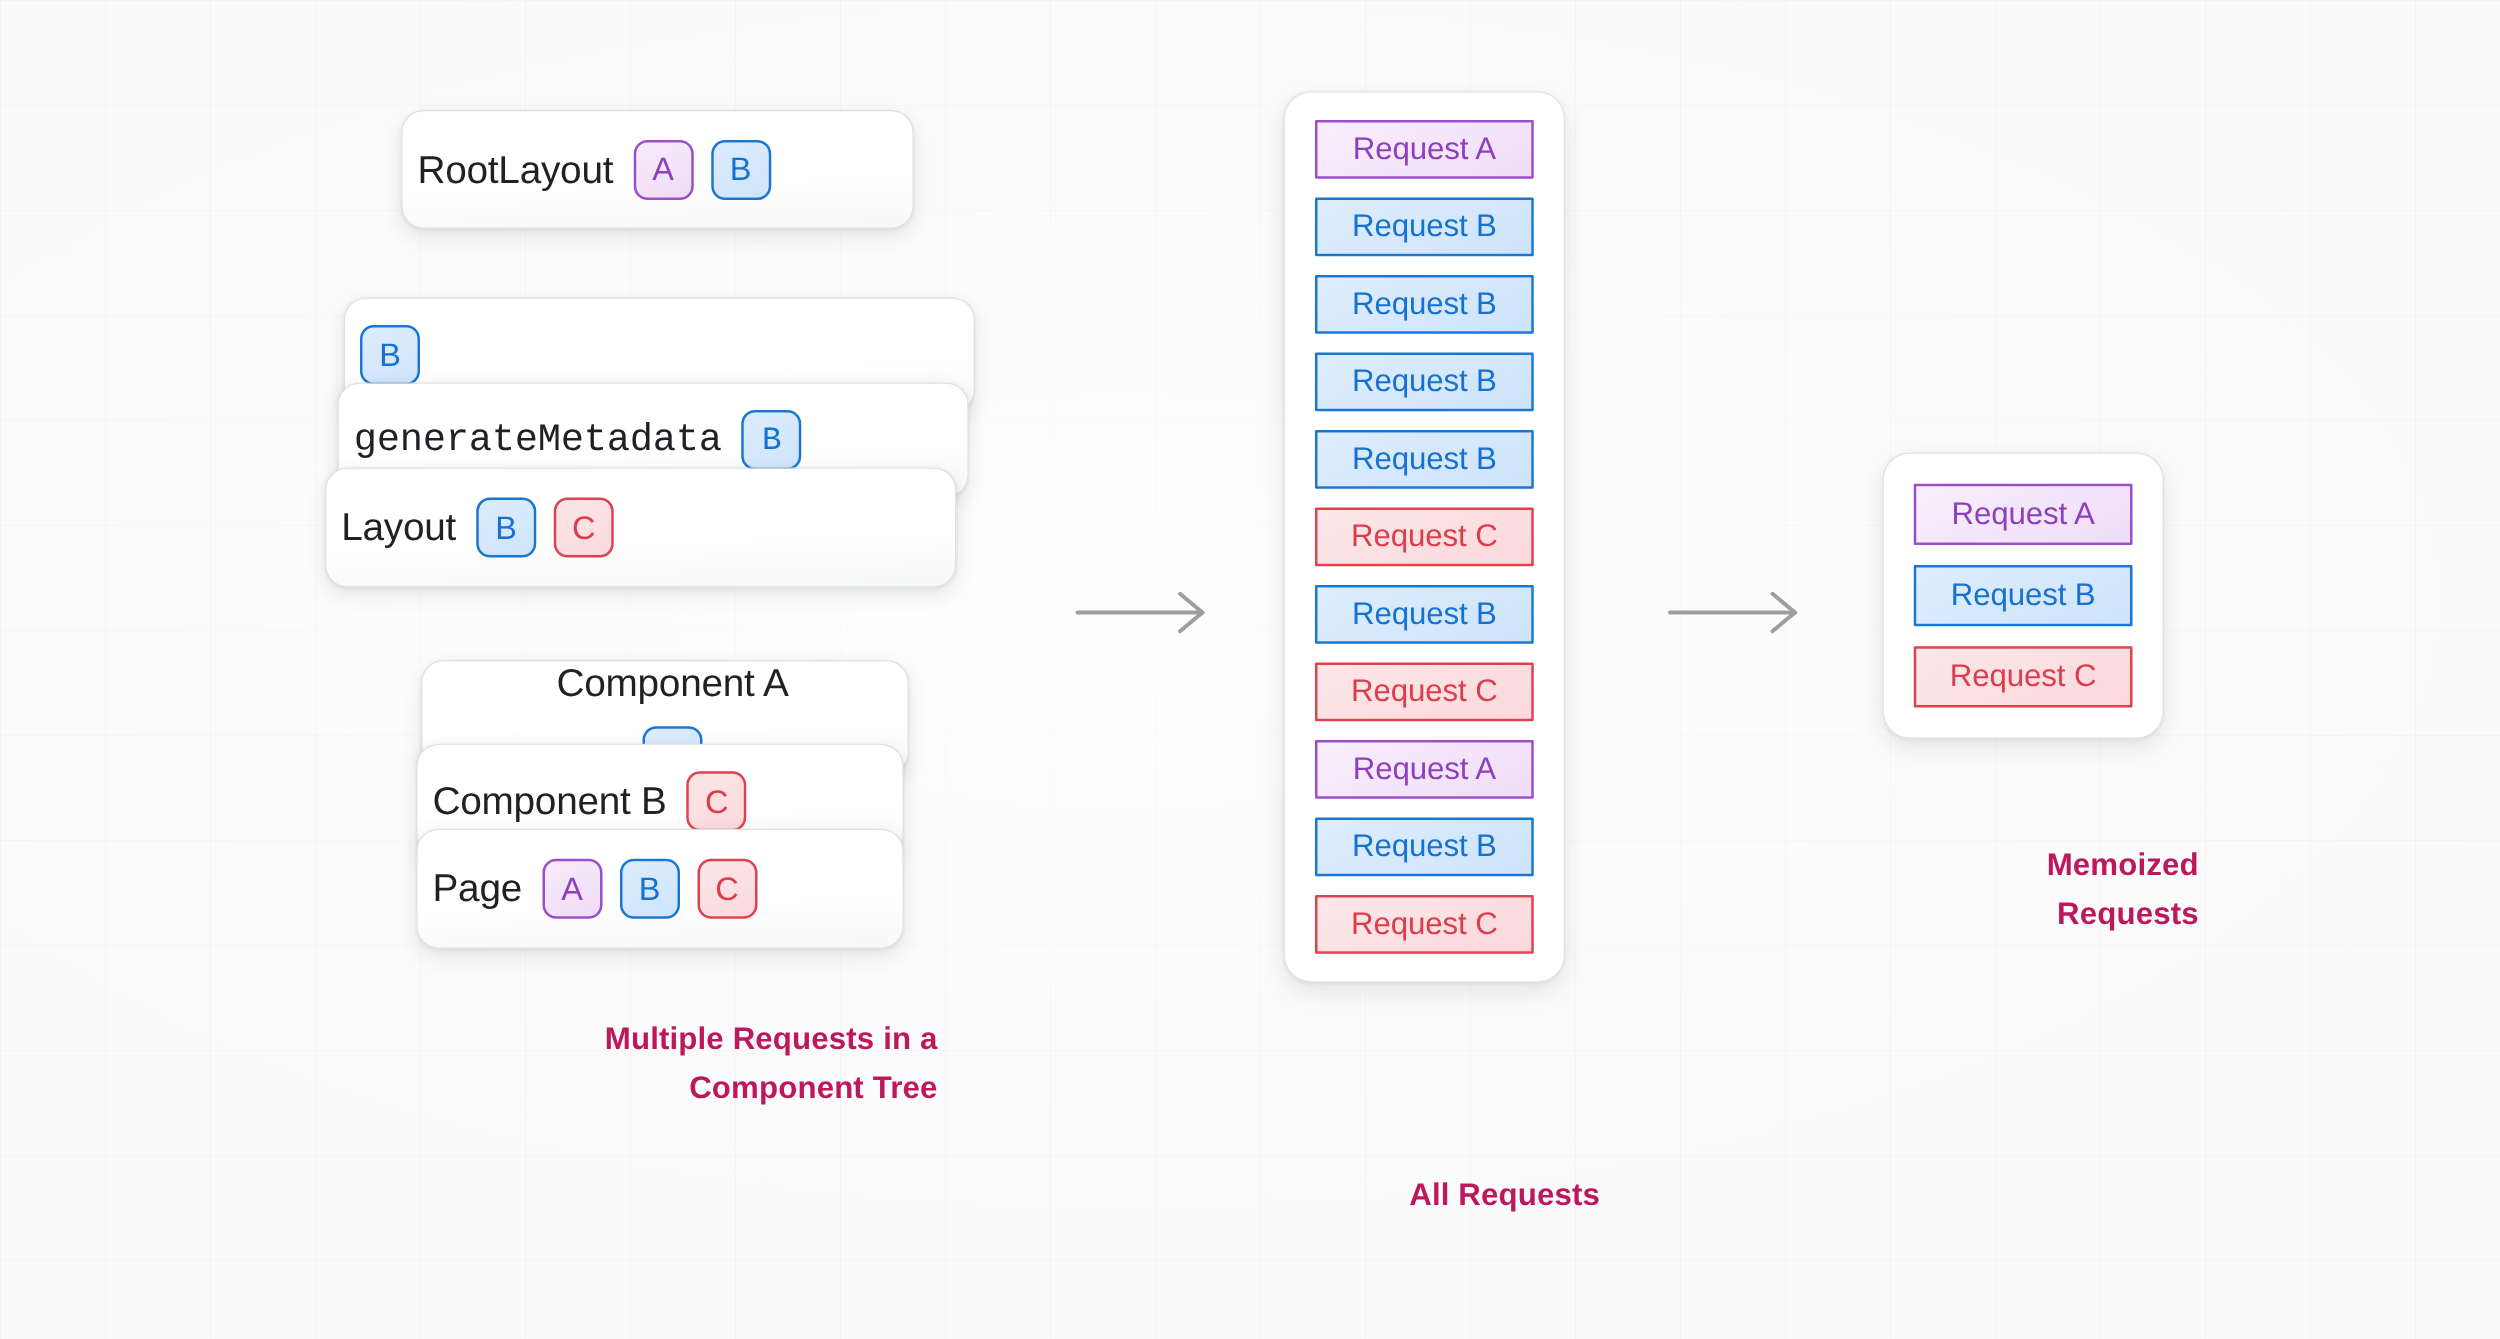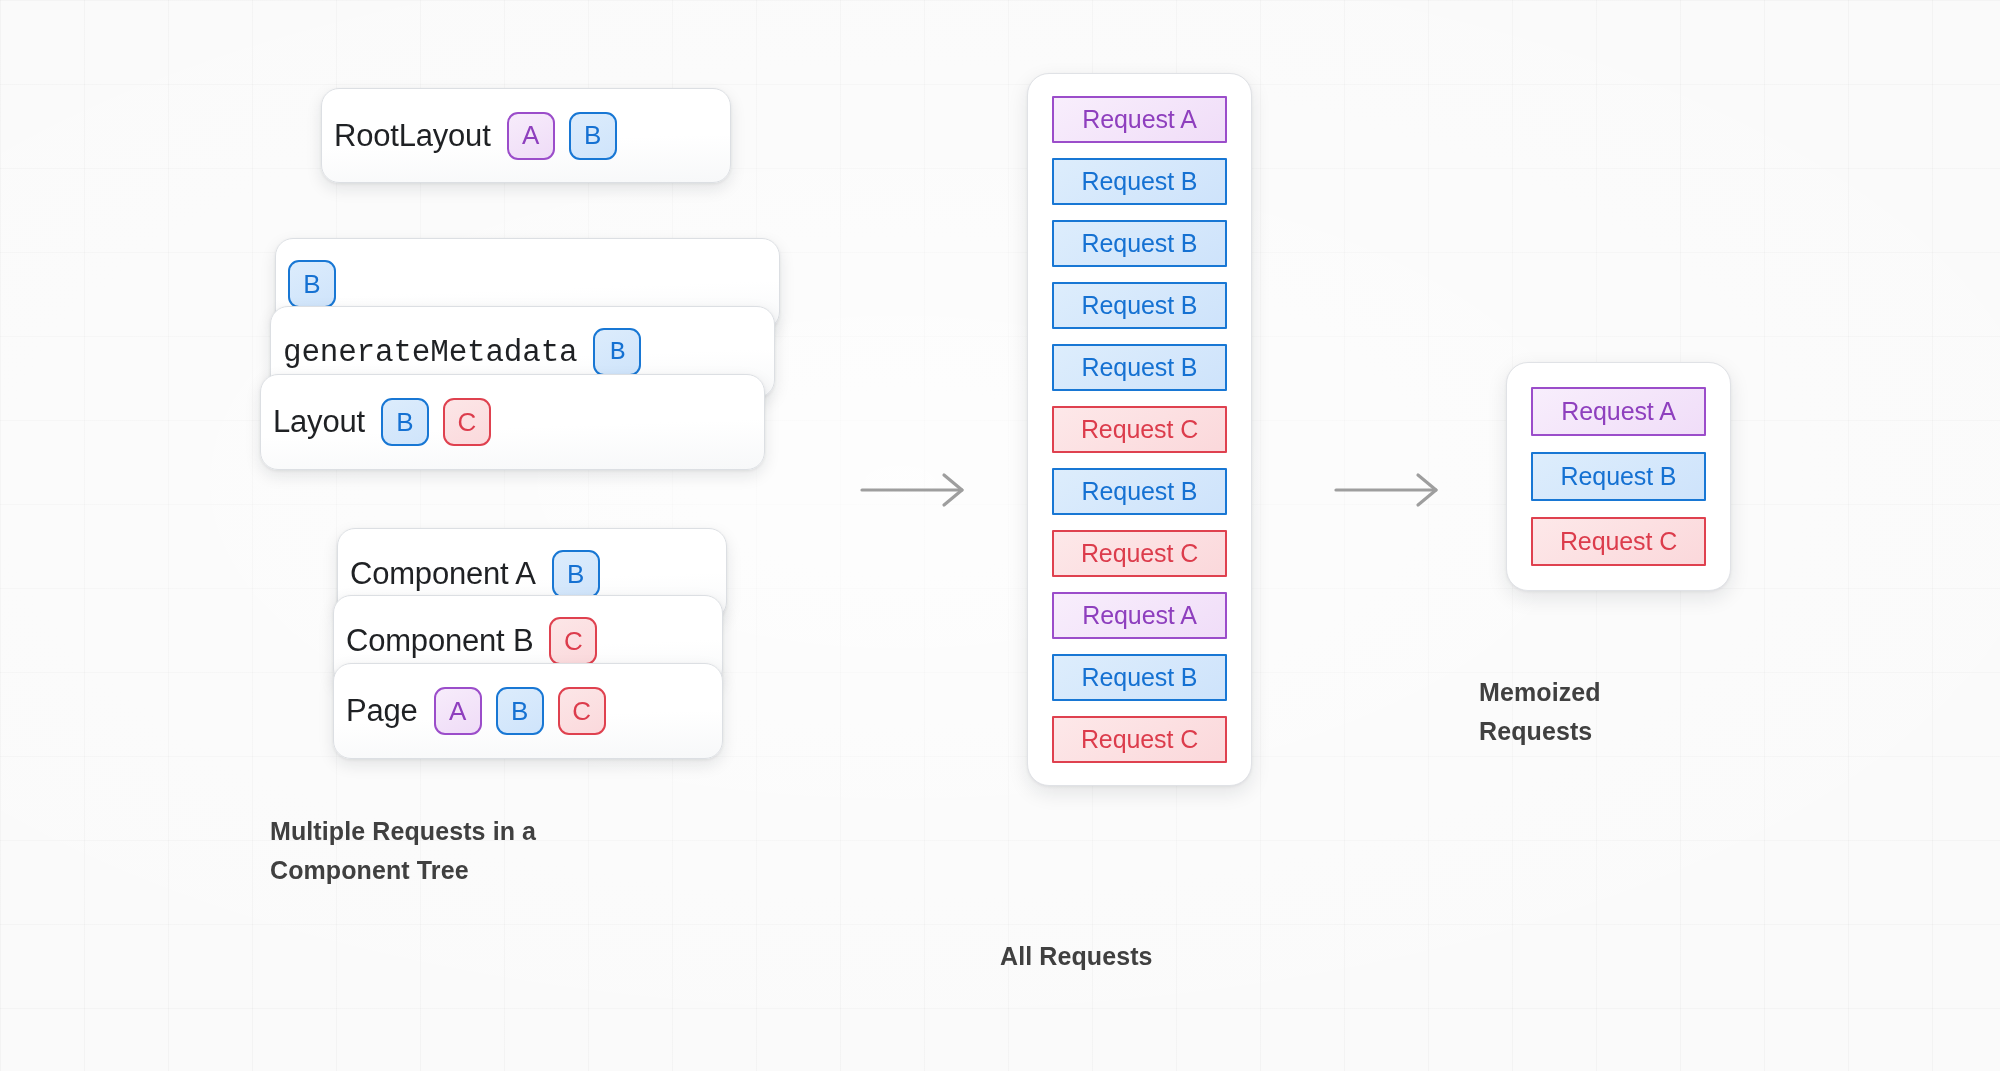--- a/index.html
+++ b/index.html
@@ -87,24 +87,24 @@
   }
   .badge.c {
     border-color: #df414f;
     color: #dc3c4c;
     background: linear-gradient(155deg, #fce6e7 0%, #fbd9dc 100%);
   }
 
   
   .caption {
     position: absolute;
-    text-align: left;
+    text-align: right;
     font-size: 25px;
     font-weight: bold;
-    color: #404040;
+    color: #be185d;
     line-height: 1.55;
     letter-spacing: 0.1px;
   }
 
   
   .arrow {
     position: absolute;
   }
 
   
@@ -194,21 +194,21 @@
   </div>
 
   <div class="card" style="left:260px; top:374px; width:505px; height:96px; z-index:3;">
     <span class="card-label">Layout</span>
     <span class="badges">
       <span class="badge b">B</span>
       <span class="badge c">C</span>
     </span>
   </div>
 
-  <div class="card" style="left:337px; top:528px; width:390px; height:92px; z-index:1;">
+  <div class="card" style="left:337px; top:528px; width:390px; height:92px; z-index:1;flex-direction:column;">
     <span class="card-label">Component A</span>
     <span class="badges">
       <span class="badge b">B</span>
     </span>
   </div>
 
   <div class="card" style="left:333px; top:595px; width:390px; height:92px; z-index:2;">
     <span class="card-label">Component B</span>
     <span class="badges">
       <span class="badge c">C</span>

